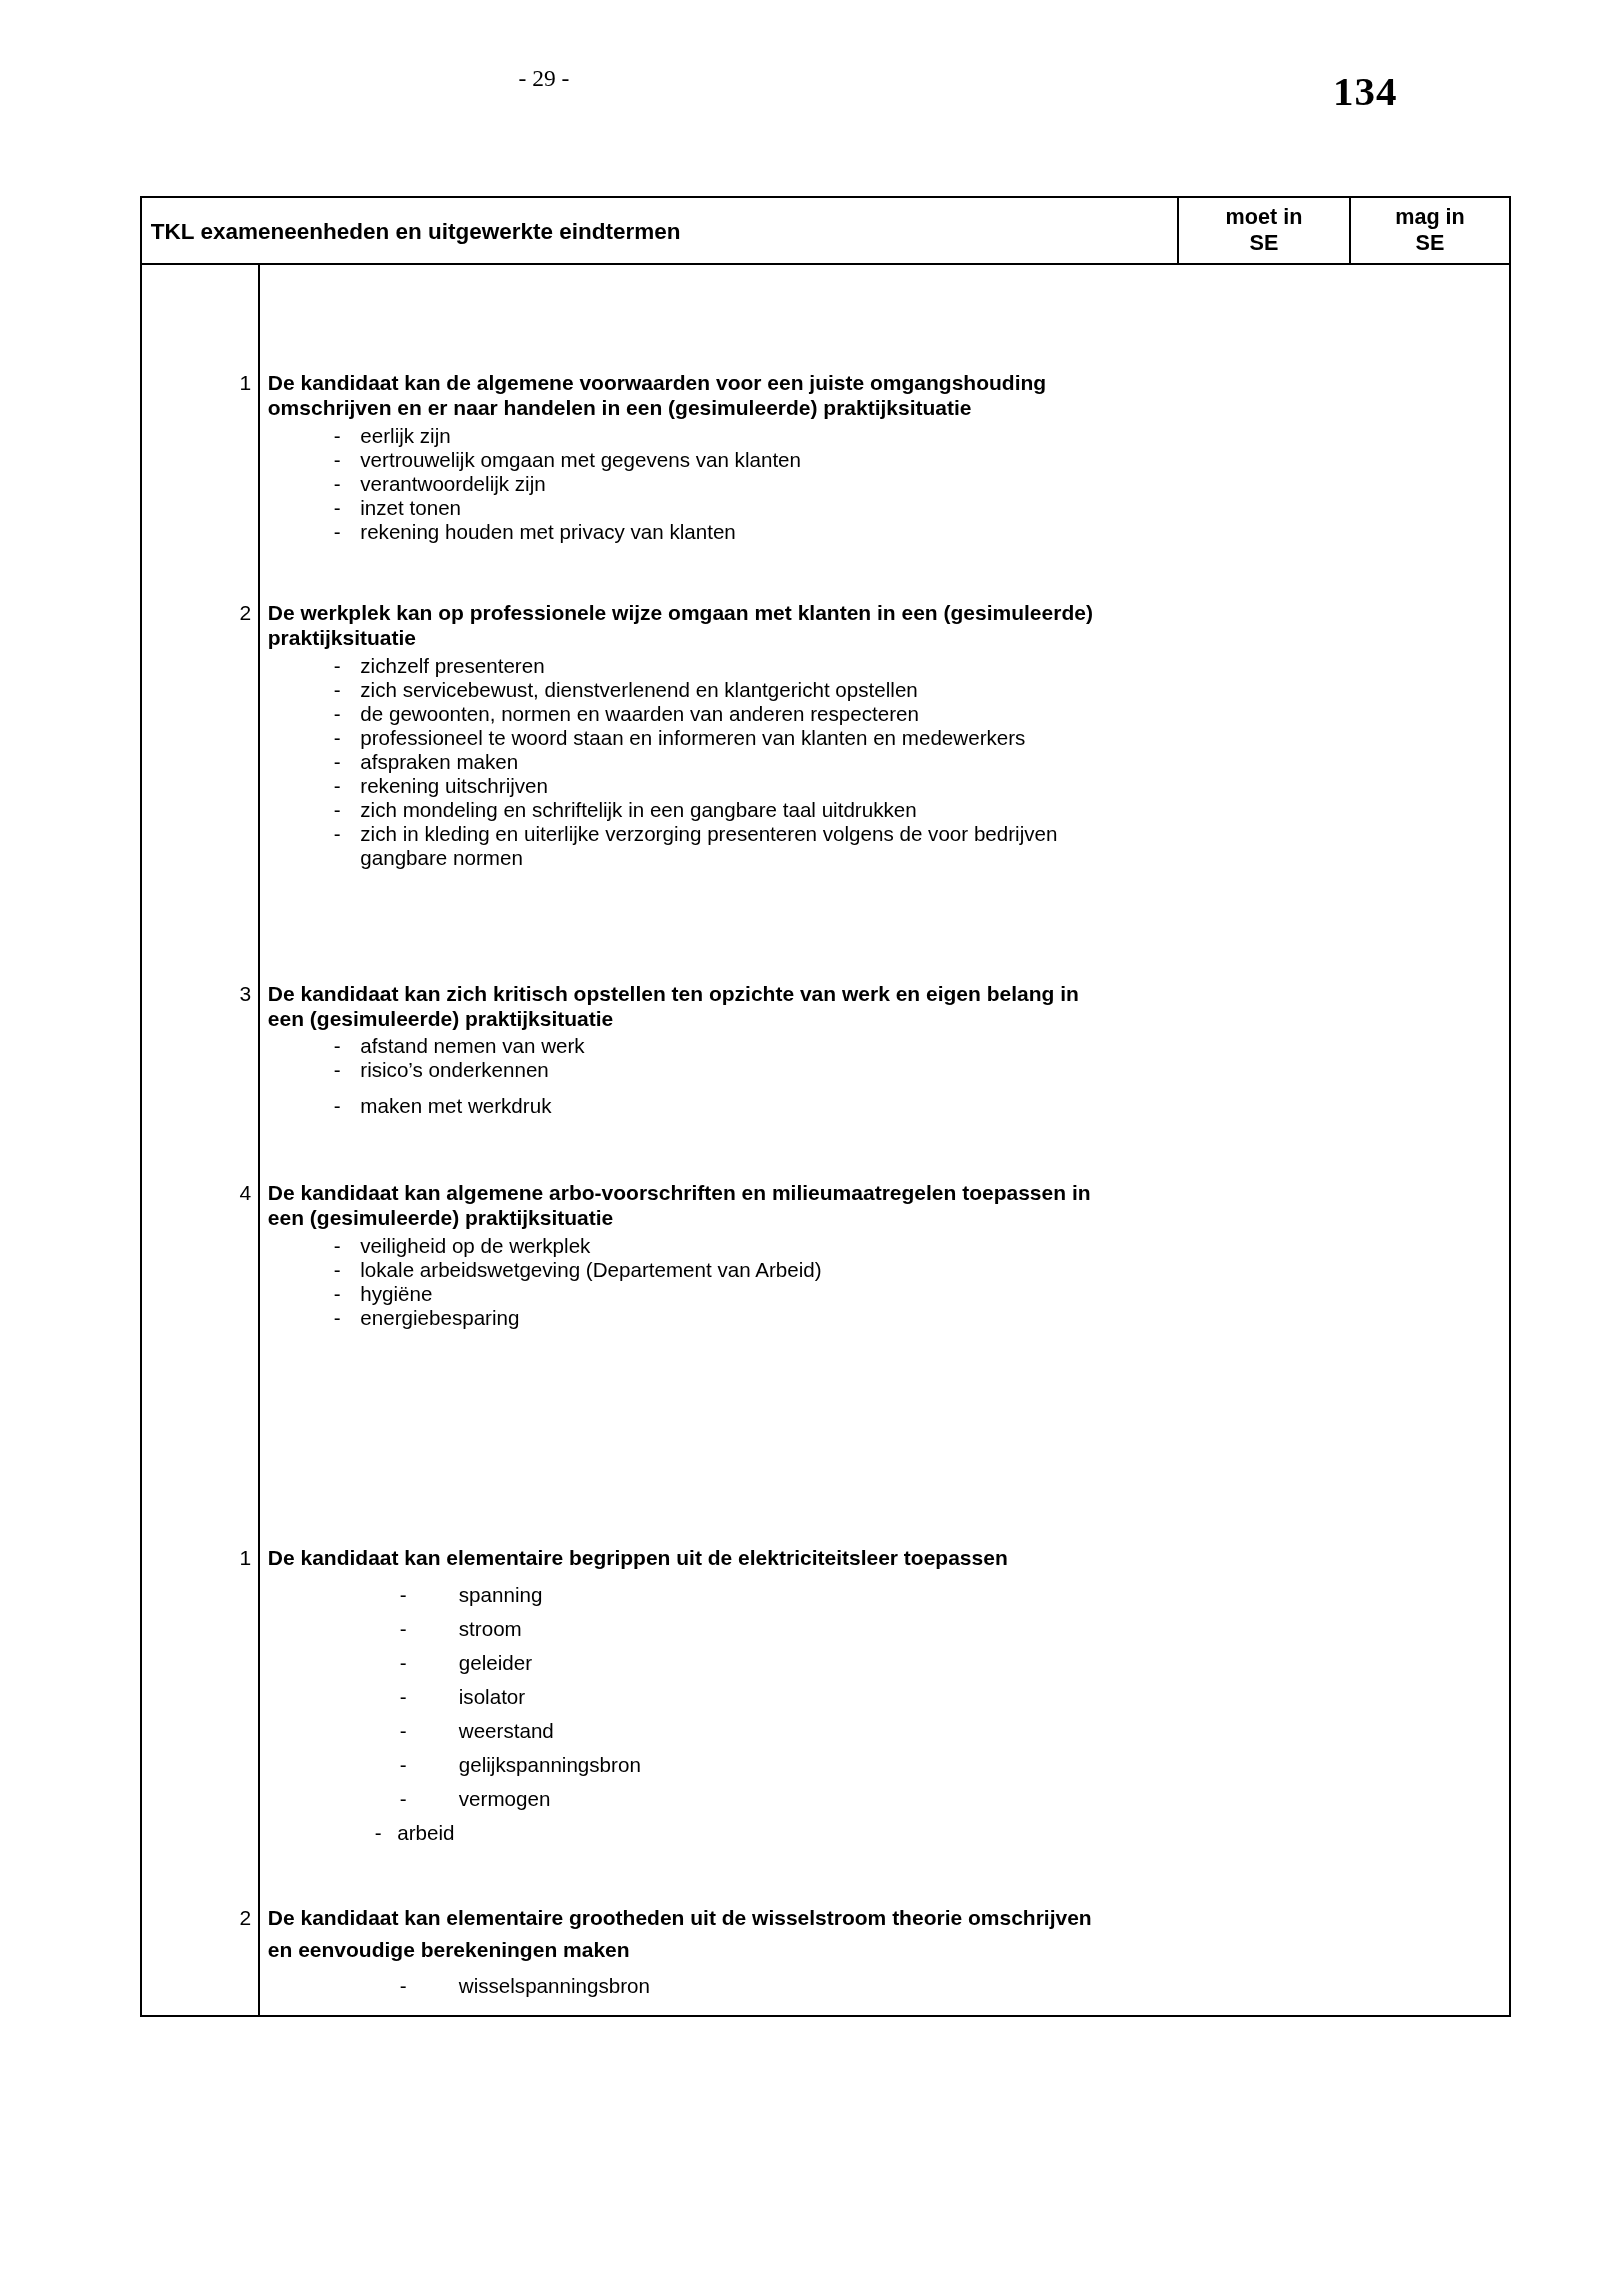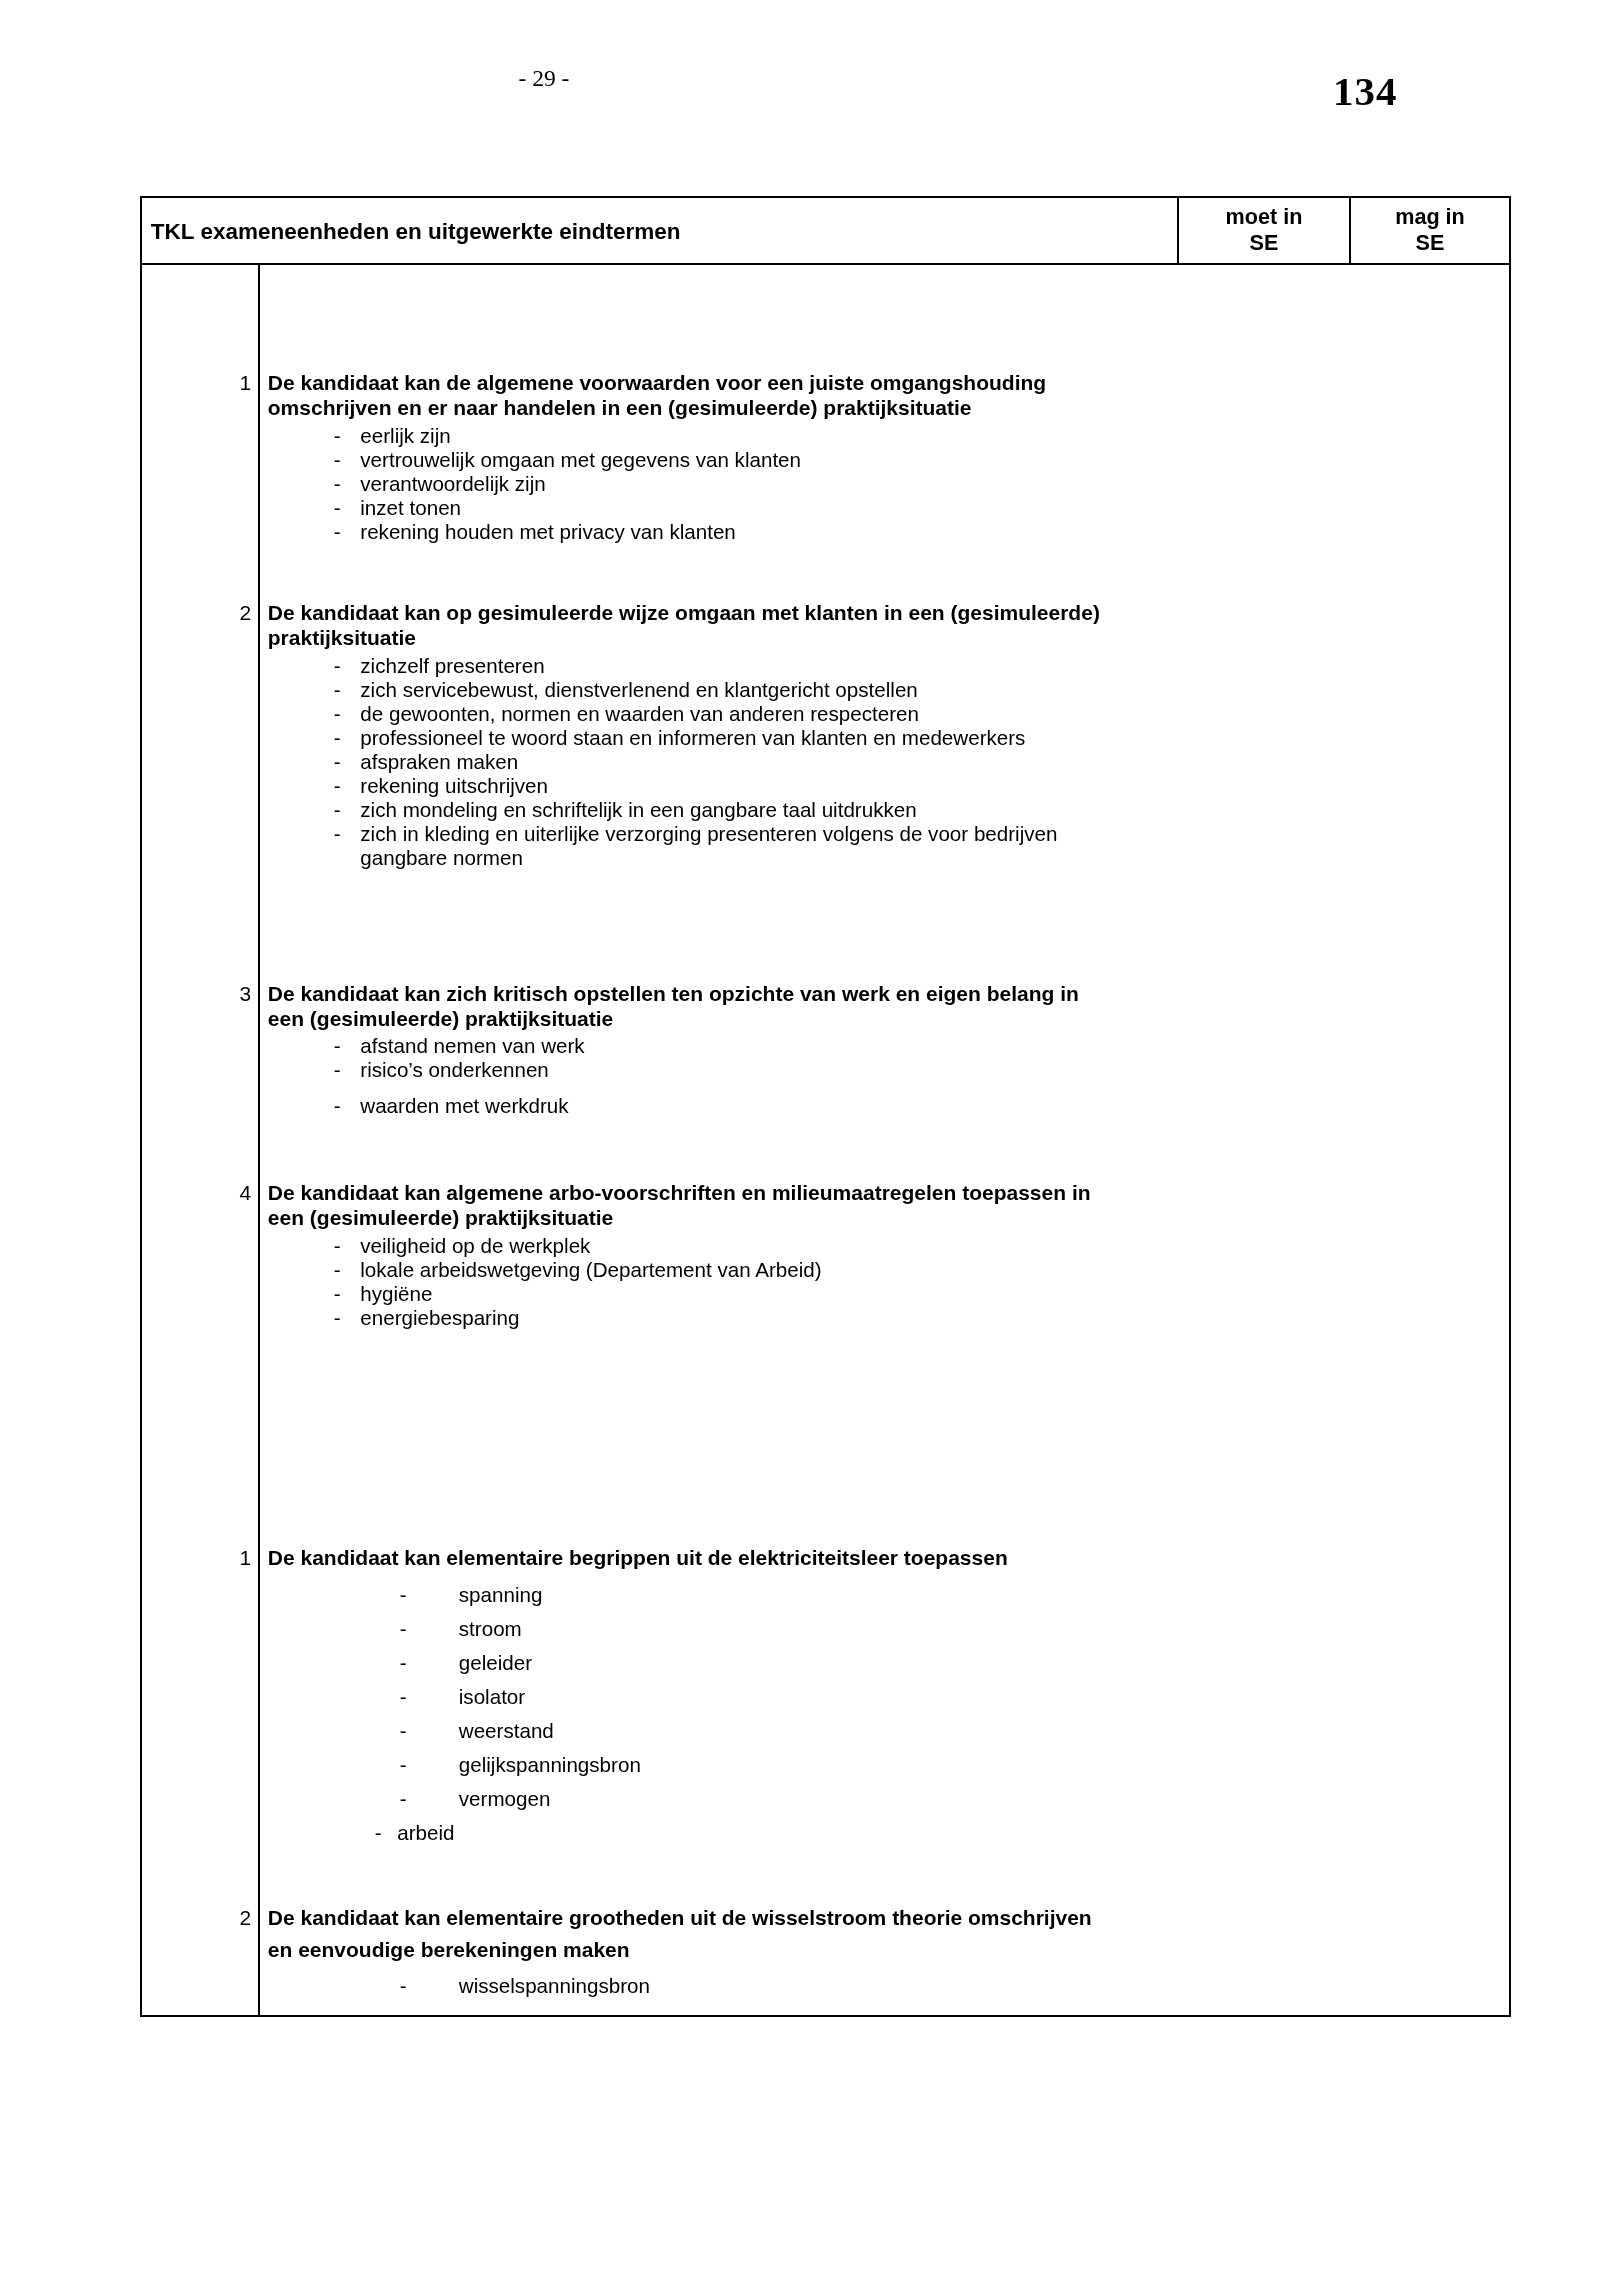--- a/index.html
+++ b/index.html
@@ -149,21 +149,21 @@
             </div>
             <div class="bullet lvl1">
               <span class="dash">-</span>
               <span class="btxt">rekening houden met privacy van klanten</span>
             </div>
           </td>
         </tr>
         <tr class="item-row s0 i1">
           <td class="c1 num">2</td>
           <td class="c2 body" colspan="3">
-            <div class="intro">De kandidaat kan op gesimuleerde wijze omgaan met klanten in een (gesimuleerde)
+            <div class="intro">De werkplek kan op professionele wijze omgaan met klanten in een (gesimuleerde)
 praktijksituatie</div>
             <div class="bullet lvl1 first">
               <span class="dash">-</span>
               <span class="btxt">zichzelf presenteren</span>
             </div>
             <div class="bullet lvl1">
               <span class="dash">-</span>
               <span class="btxt">zich servicebewust, dienstverlenend en klantgericht opstellen</span>
             </div>
             <div class="bullet lvl1">
@@ -201,21 +201,21 @@
             <div class="bullet lvl1 first">
               <span class="dash">-</span>
               <span class="btxt">afstand nemen van werk</span>
             </div>
             <div class="bullet lvl1">
               <span class="dash">-</span>
               <span class="btxt">risico’s onderkennen</span>
             </div>
             <div class="bullet lvl1 spaced">
               <span class="dash">-</span>
-              <span class="btxt">waarden met werkdruk</span>
+              <span class="btxt">maken met werkdruk</span>
             </div>
           </td>
         </tr>
         <tr class="item-row s0 i3">
           <td class="c1 num">4</td>
           <td class="c2 body" colspan="3">
             <div class="intro">De kandidaat kan algemene arbo-voorschriften en milieumaatregelen toepassen in
 een (gesimuleerde) praktijksituatie</div>
             <div class="bullet lvl1 first">
               <span class="dash">-</span>

